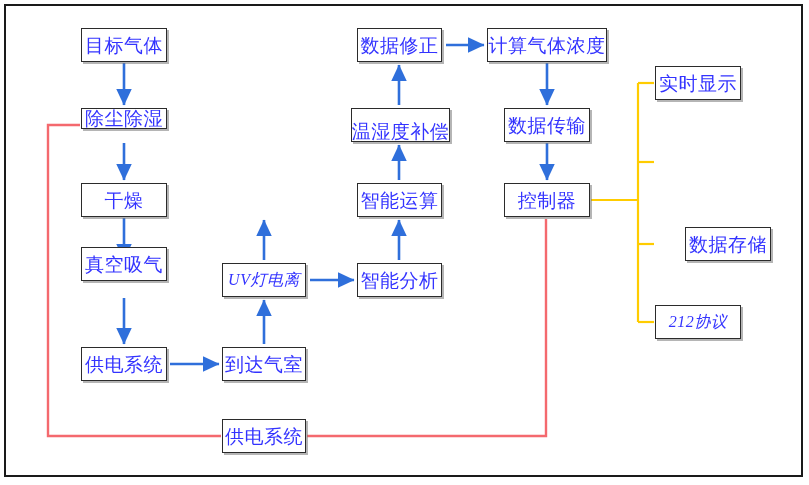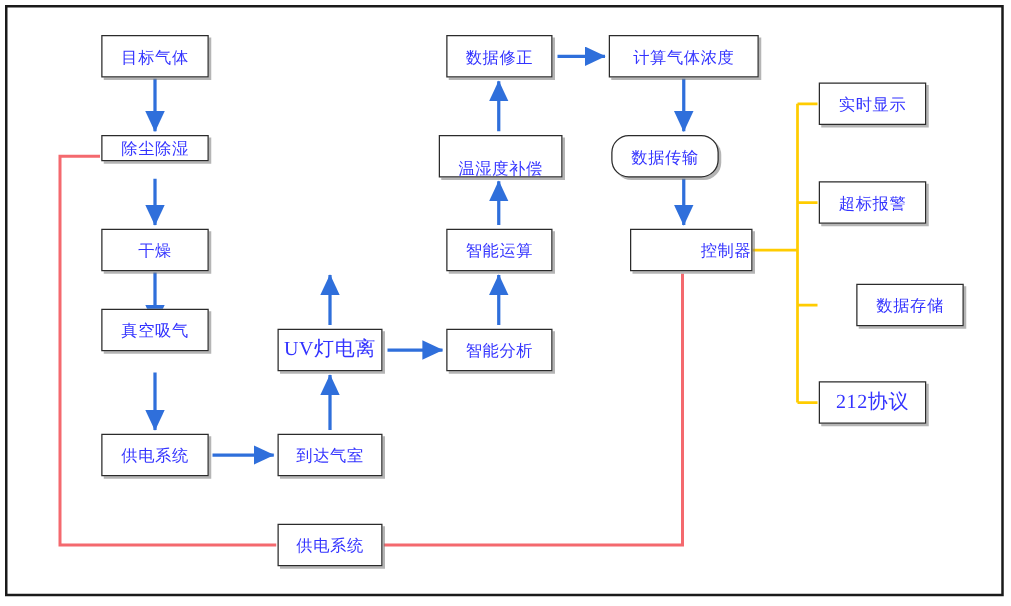--- a/index.html
+++ b/index.html
@@ -36,28 +36,29 @@
   .node {
     position: absolute;
     box-sizing: border-box;
     background: #ffffff;
     border: 1.5px solid #2b2b2b;
     box-shadow: 2px 2px 0 rgba(120,120,120,0.55);
     color: #3333ff;
     display: flex;
     align-items: center;
     justify-content: center;
-    font-size: 13px;
+    font-size: 19px;
     line-height: 1;
     letter-spacing: 0.5px;
     white-space: nowrap;
     z-index: 5;
   }
   .node.latin {
     font-size: 16px;
+    font-style: italic;
   }
 </style>
 </head>
 <body>
 
 <div id="canvas">
 
   <div id="frame"></div>
 
   <svg class="svg-layer" viewBox="0 0 809 485" xmlns="http://www.w3.org/2000/svg">
@@ -145,35 +146,32 @@
   </div>
 
   <div class="node" style="left:357px; top:263px; width:85px;  height:34px;">
     <span>智能分析</span>
   </div>
 
   <div class="node" style="left:487px; top:28px;  width:120px; height:34px;">
     <span>计算气体浓度</span>
   </div>
 
-  <div class="node" style="left:489px; top:108px; width:86px;  height:34px;border-radius:14px;">
+  <div class="node" style="left:504px; top:108px; width:86px;  height:34px;">
     <span>数据传输</span>
   </div>
 
-  <div class="node" style="left:504px; top:183px; width:98px;  height:34px;justify-content:flex-end;">
+  <div class="node" style="left:504px; top:183px; width:86px;  height:34px;">
     <span>控制器</span>
   </div>
 
   <div class="node" style="left:655px; top:66px;  width:86px;  height:34px;">
     <span>实时显示</span>
   </div>
 
-  <div class="node" style="left:655px; top:145px; width:86px;  height:34px;">
-    <span>超标报警</span>
-  </div>
 
   <div class="node" style="left:655px; top:227px; width:86px;  height:34px;margin-left:30px;">
     <span>数据存储</span>
   </div>
 
   <div class="node latin" style="left:655px; top:305px; width:86px;  height:34px;align-items:center;">
     <span>212协议</span>
   </div>
 
 </div>

